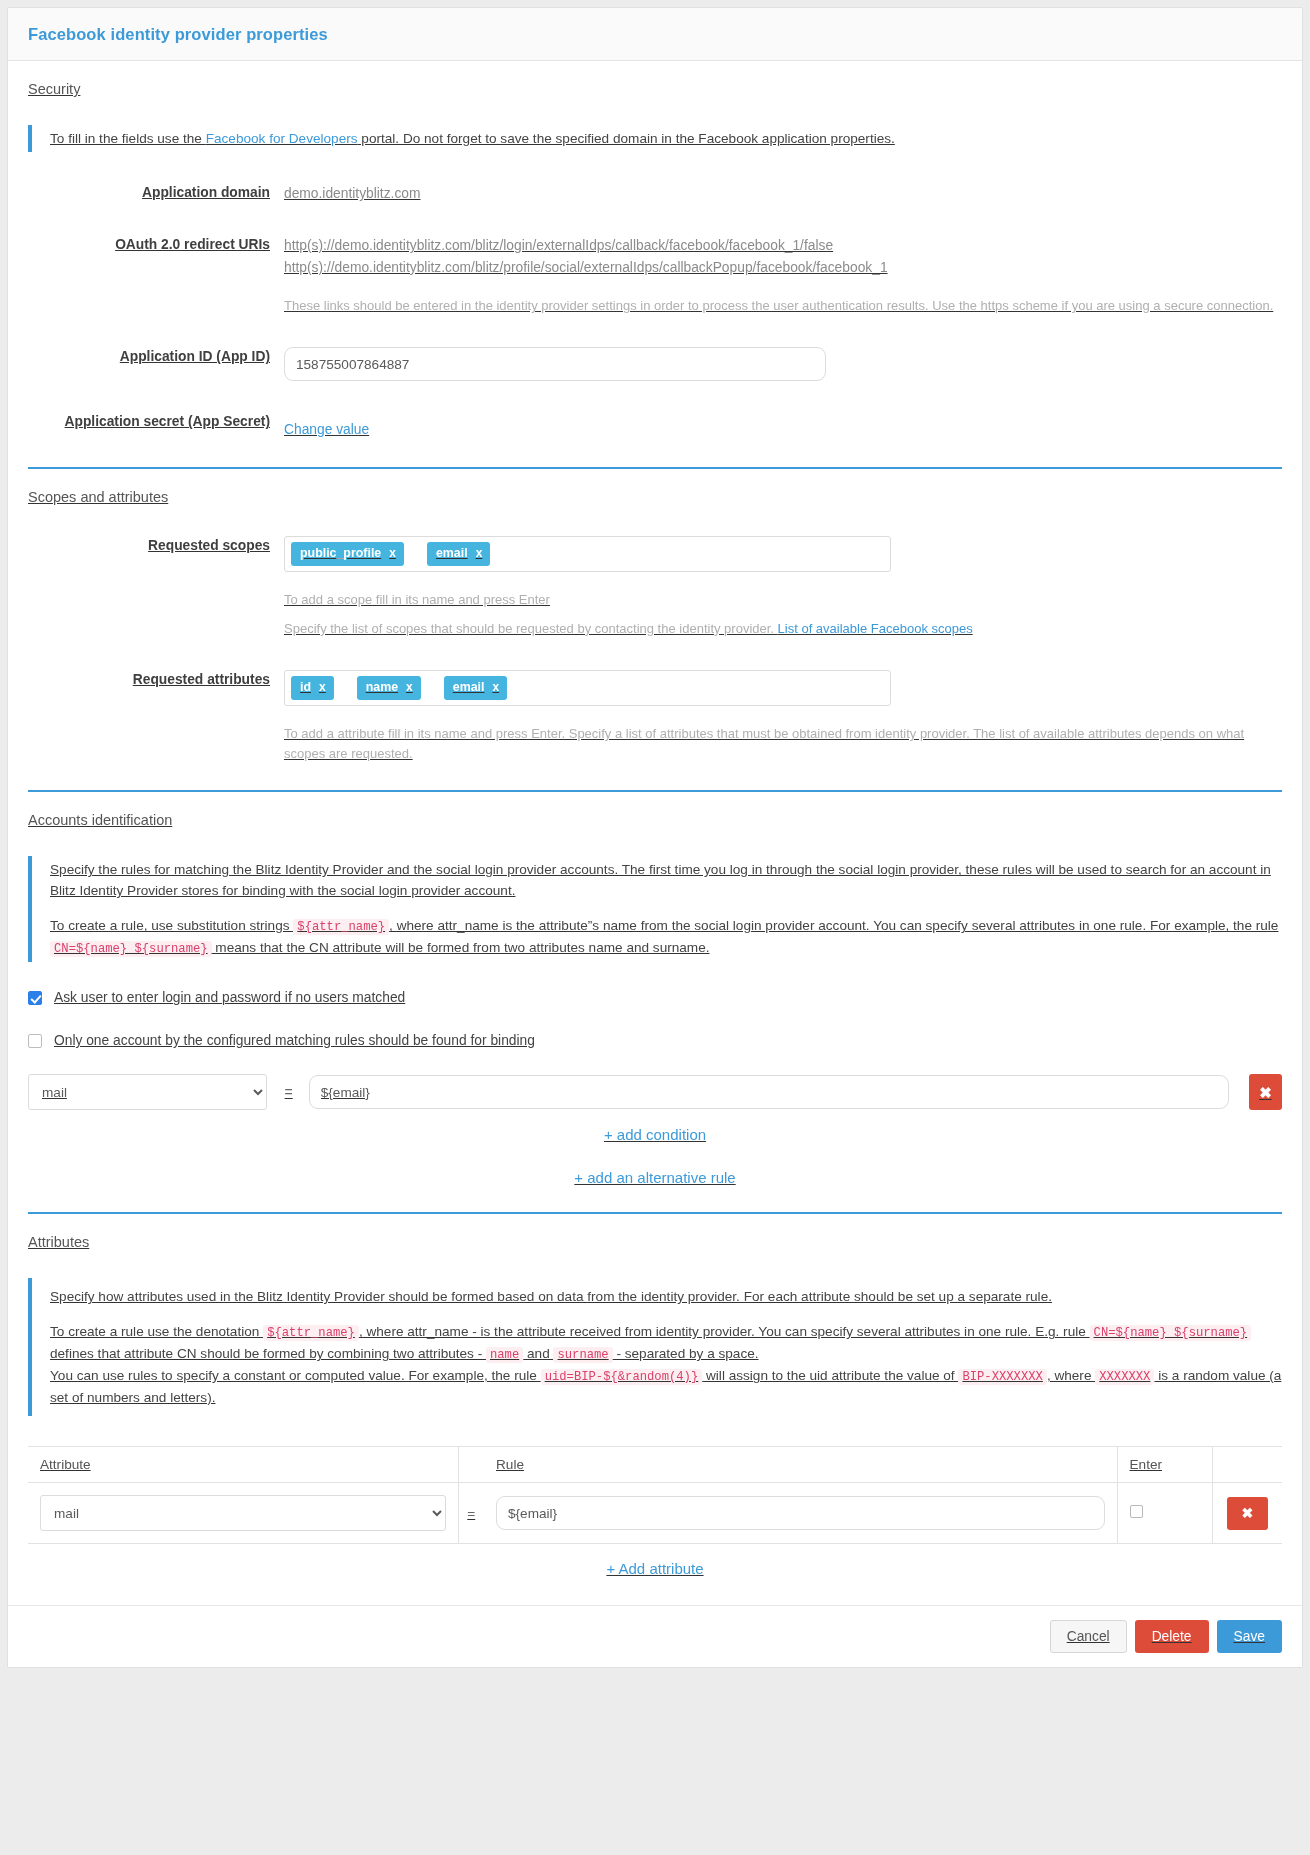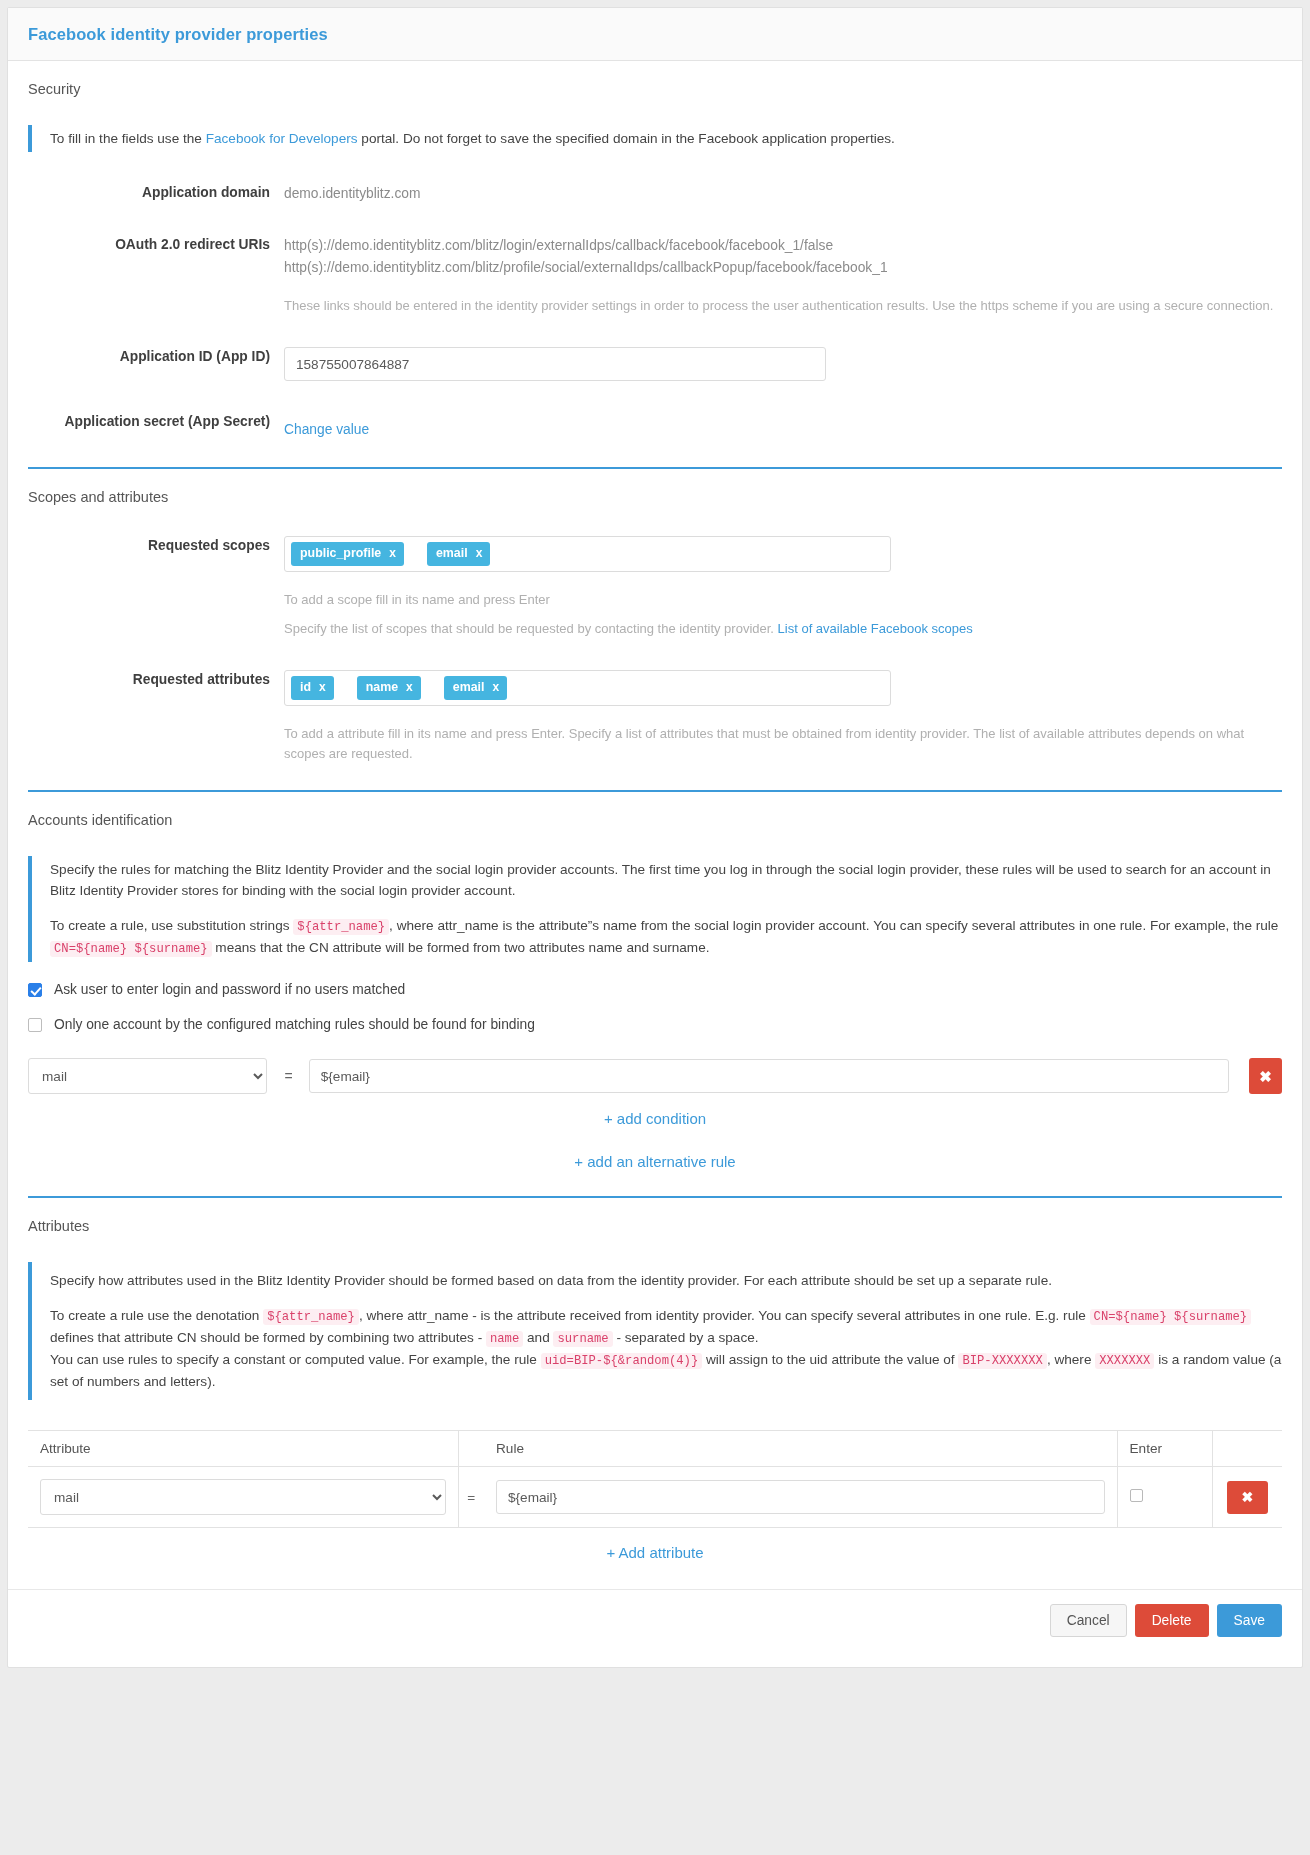--- a/index.html
+++ b/index.html
@@ -28,21 +28,21 @@
     background: #fafafa;
     border-bottom: 1px solid #e3e3e3;
     padding: 17px 20px 16px 20px;
   }
   .panel-head-title {
     color: #3c9ad9;
     font-size: 16.5px;
     font-weight: bold;
     letter-spacing: .1px;
   }
-  .panel-body { padding: 0 20px 16px 20px; }
+  .panel-body { padding: 0 20px 0 20px; text-decoration: underline; }
 
   .section-title {
     font-size: 14.5px;
     color: #555;
     font-weight: normal;
     padding: 20px 0 0 0;
     margin: 0;
   }
   .divider-blue {
     border-top: 2px solid #3c9ad9;
@@ -87,21 +87,21 @@
   }
   .fvalue { flex: 1; padding-top: 7px; font-size: 13.8px; color: #8b8b8b; line-height: 1.55; }
   .fvalue.plain { color: #8b8b8b; }
   .hint { color: #b0b0b0; font-size: 13px; line-height: 1.55; margin-top: 18px; }
   .hint2 { color: #b0b0b0; font-size: 13px; line-height: 1.55; margin-top: 9px; }
 
   input.txt, .fakeinput {
     width: 100%;
     height: 34px;
     border: 1px solid #dcdcdc;
-    border-radius: 3px;
+    border-radius: 9px;
     padding: 6px 11px;
     font-size: 13.6px;
     color: #5a5a5a;
     font-family: "Liberation Sans", sans-serif;
     background: #fff;
     outline: none;
   }
   .fvalue .inputwrap { width: 542px; padding-top: 0; }
 
   .changelink { padding-top: 7px; }
@@ -127,21 +127,21 @@
     border-radius: 3px;
     padding: 5px 8px 5px 9px;
     display: inline-flex;
     align-items: center;
     gap: 8px;
     line-height: 1.1;
   }
   .tag .x { font-weight: bold; font-size: 12px; cursor: pointer; }
 
   
-  .cbrow { display: flex; align-items: center; margin-top: 20px; font-size: 13.8px; color: #444; }
+  .cbrow { display: flex; align-items: center; margin-top: 28px; font-size: 13.8px; color: #444; }
   .cbrow:first-child { margin-top: 28px; }
   .cbox {
     width: 14px; height: 14px;
     border: 1px solid #bdbdbd;
     border-radius: 2px;
     background: #fff;
     margin-right: 12px;
     position: relative;
     flex: none;
   }

